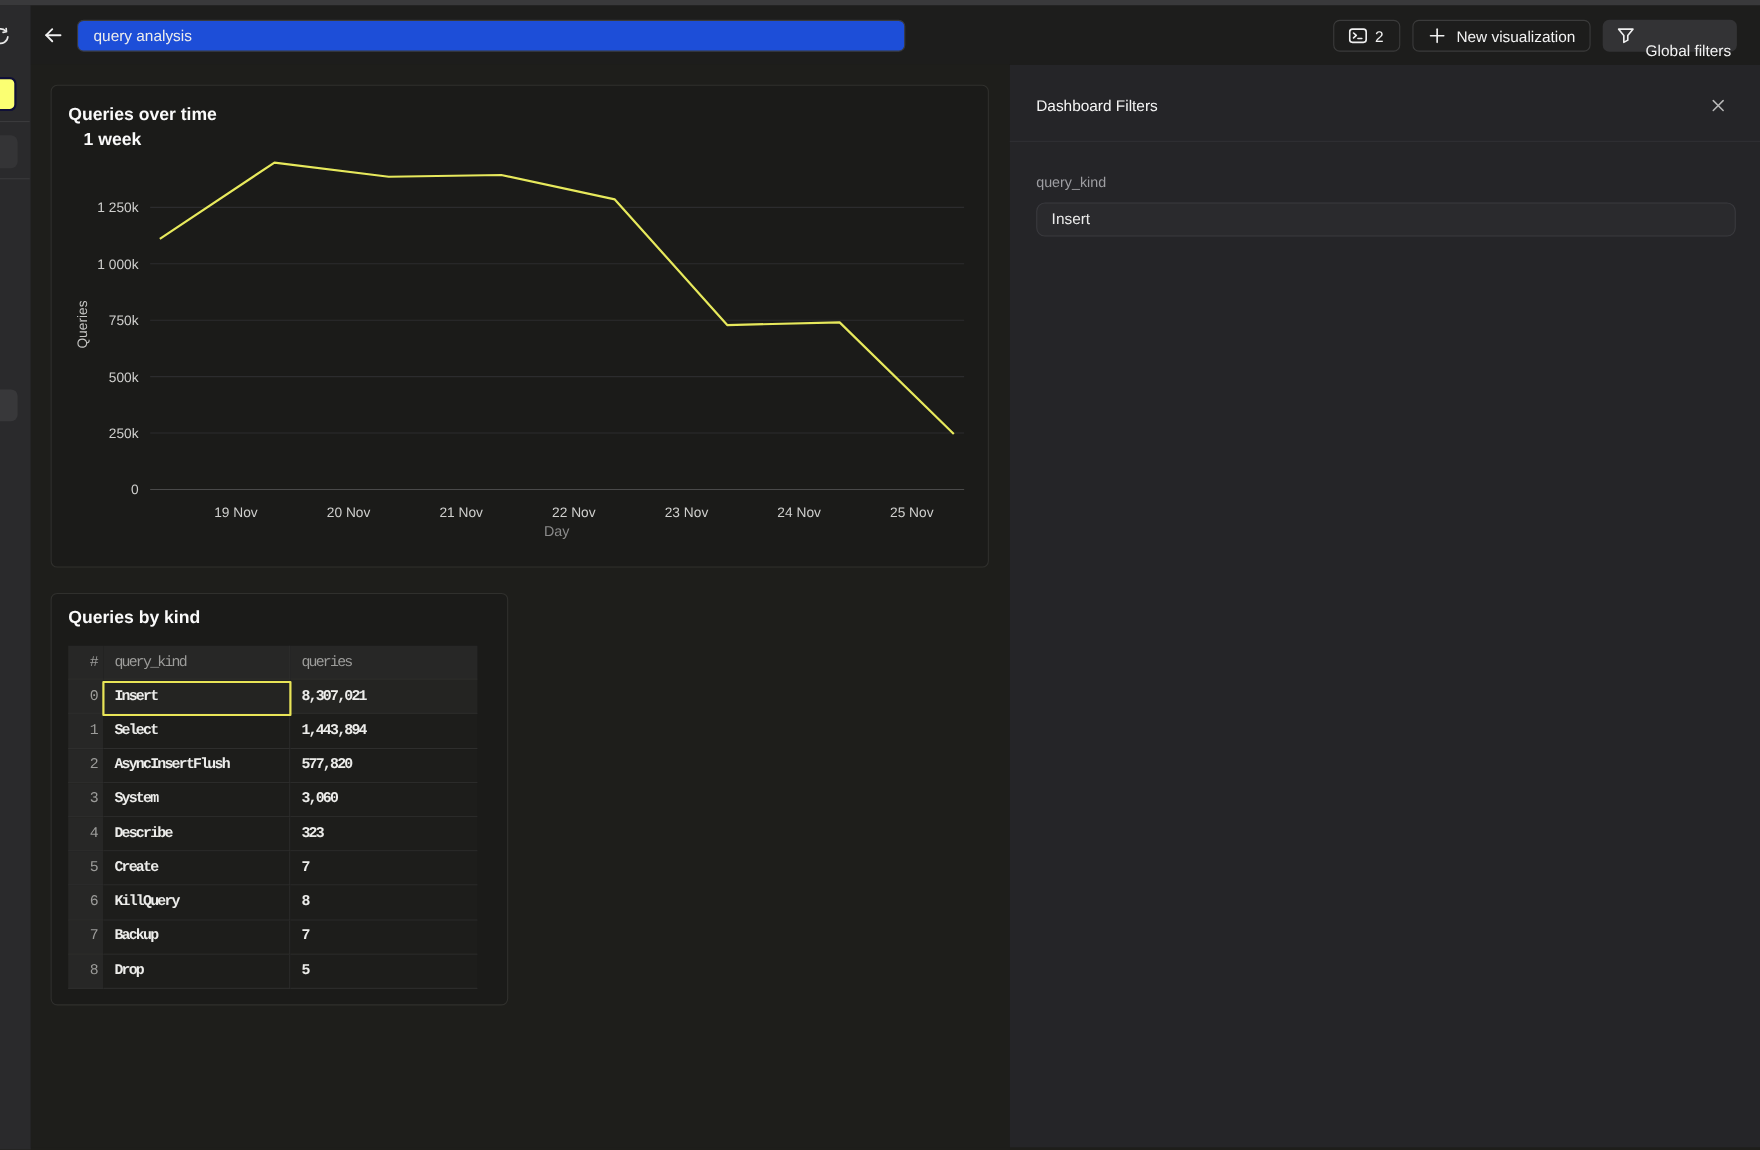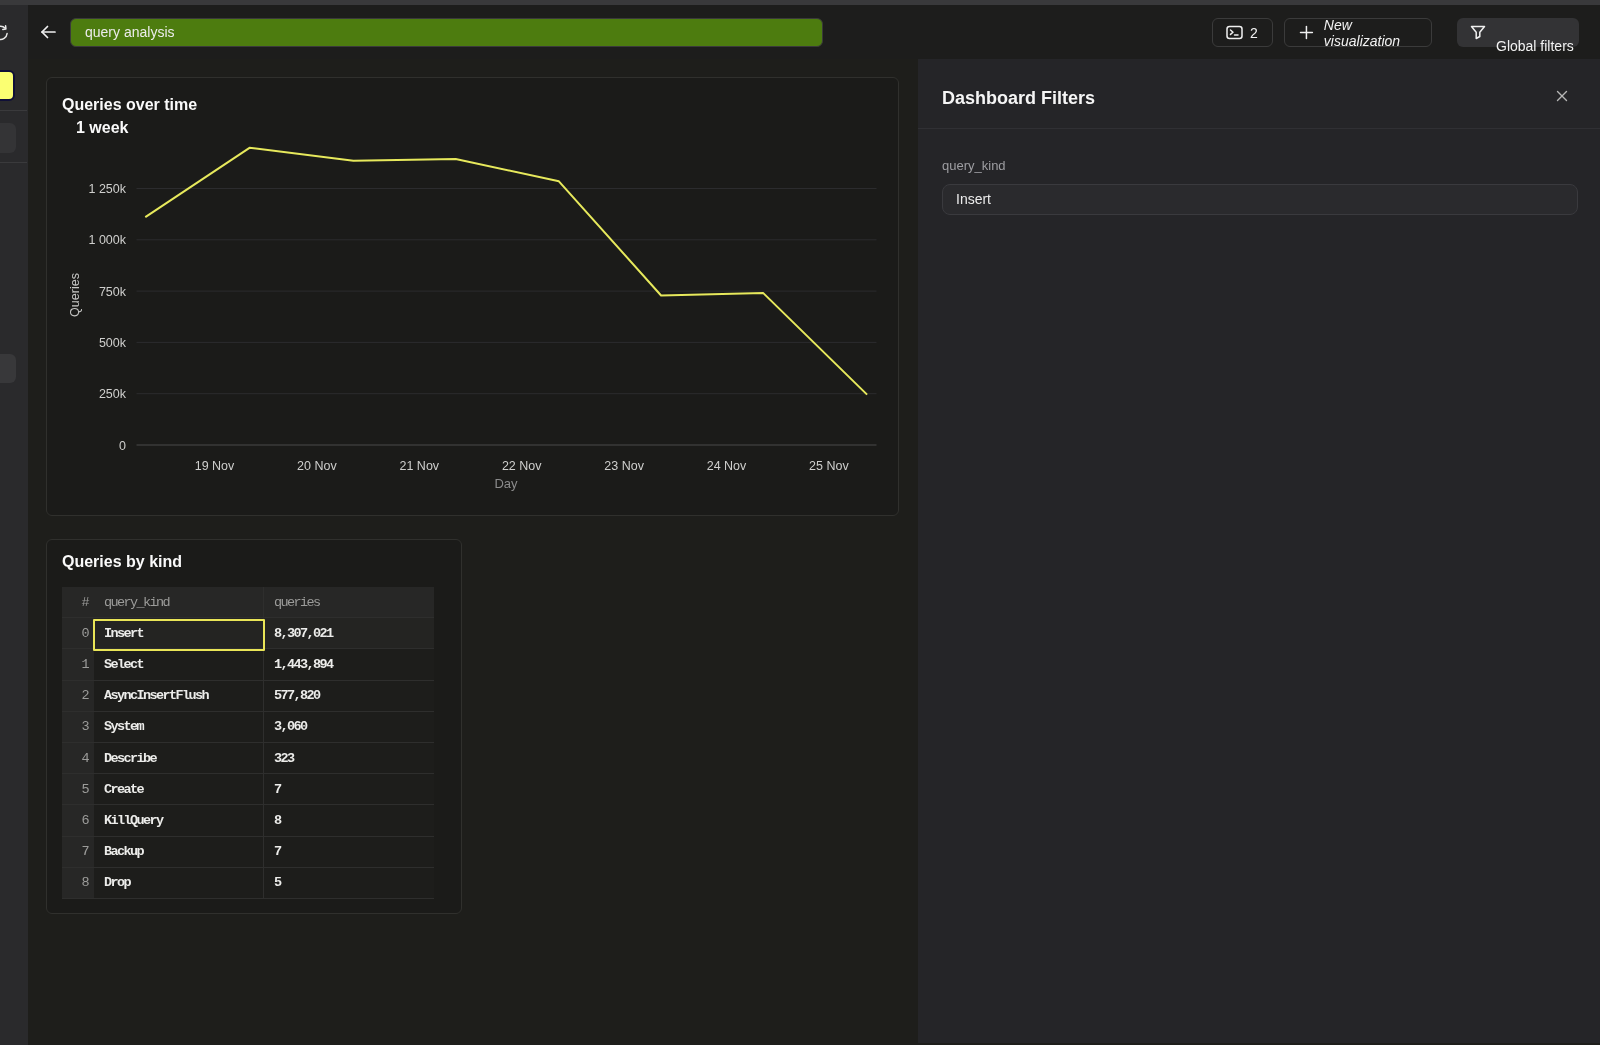--- a/index.html
+++ b/index.html
@@ -16,27 +16,27 @@
 
   
   .sb-item { position:absolute; left:-10px; border-radius:6px; }
   #sb-yellow { top:64.5px; width:25px; height:31px; background:#fbff72; border:2px solid #0f0f38; }
   #sb-g1 { top:117.5px; width:26px; height:30px; background:#343436; }
   #sb-g2 { top:349px; width:26px; height:29px; background:#38383a; }
   .sb-div { position:absolute; left:0; width:27px; height:1px; background:#3a3a3c; }
 
   
   #backarrow { left:38px; top:22px; }
-  #searchbox { left:70px; top:18px; width:753px; height:29px; background:#4d7c0f;
+  #searchbox { left:70px; top:18px; width:753px; height:29px; background:#1d4ed8;
     border:1px solid #3a3a3a; border-radius:6px; color:#ececec; font-size:14px;
     line-height:27px; padding-left:14px; }
   .tbtn { position:absolute; top:18px; height:29px; border-radius:6px; color:#f2f2f2;
     font-size:14px; display:flex; align-items:center; }
   #btn-term { left:1212px; width:61px; border:1px solid #3b3b3b; padding-left:13px; }
-  #btn-newviz { left:1284px; width:148px; border:1px solid #3b3b3b; padding-left:14px;font-style:italic; }
+  #btn-newviz { left:1284px; width:162px; border:1px solid #3b3b3b; padding-left:14px; }
   #btn-filters { left:1457px; width:122px; background:#333335; padding-left:13px; }
 
   
   .card { position:absolute; background:#1b1b19; border:1px solid #30302d; border-radius:6px; }
   #card1 { left:46px; top:77px; width:853px; height:439px; }
   #card2 { left:46px; top:539px; width:416px; height:375px; }
   .cardtitle { position:absolute; color:#fafafa; font-size:16px; font-weight:bold; }
 
   
   #tbl { left:62px; top:587px; width:372px; height:313px; font-family:"Liberation Mono", monospace;
@@ -50,21 +50,21 @@
     font-weight:bold; display:flex; align-items:center; padding-left:10px; }
   .c2 { position:absolute; left:202px; top:0; width:170px; height:100%; background:#1d1d1b;
     border-bottom:1px solid #2e2e2d; color:#ececea; font-weight:bold; display:flex;
     align-items:center; padding-left:10px; }
   .hdr .c1, .hdr .c2 { background:#272726; color:#9c9c9a; font-weight:normal; }
   .hl .c1, .hl .c2 { background:#242422; }
   #selcell { position:absolute; left:93px; top:619px; width:172px; height:32px;
     border:2px solid #e9e557; border-radius:1px; z-index:5; }
 
   
-  #rp-title { left:942px; top:88px; color:#f5f5f5; font-size:18px; font-weight:700; }
+  #rp-title { left:942px; top:88px; color:#f5f5f5; font-size:14px; font-weight:400; }
   #rp-close { left:1554px; top:88px; }
   #rp-sep { left:918px; top:128px; width:682px; height:1px; background:#303034; }
   #rp-label { left:942px; top:158px; color:#9e9ea2; font-size:13px; font-weight:500; }
   #rp-input { left:942px; top:184px; width:636px; height:31px; background:#2a2a2d;
     border:1px solid #3a3a3e; border-radius:8px; color:#ebebeb; font-size:14px;
     line-height:29px; padding-left:13px; }
 </style>
 </head>
 <body>
 <div class="abs" id="topstrip"></div>

